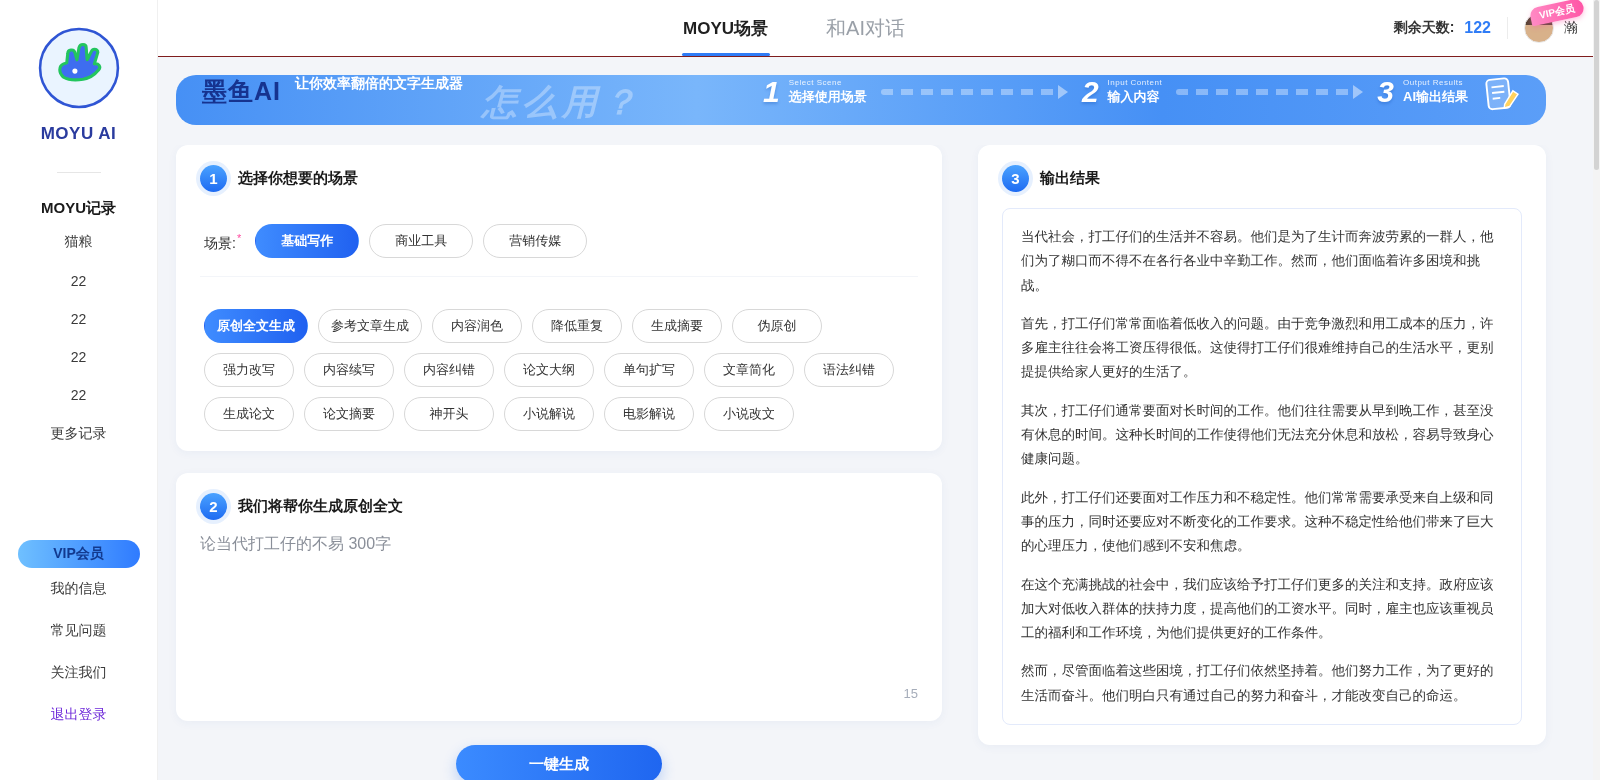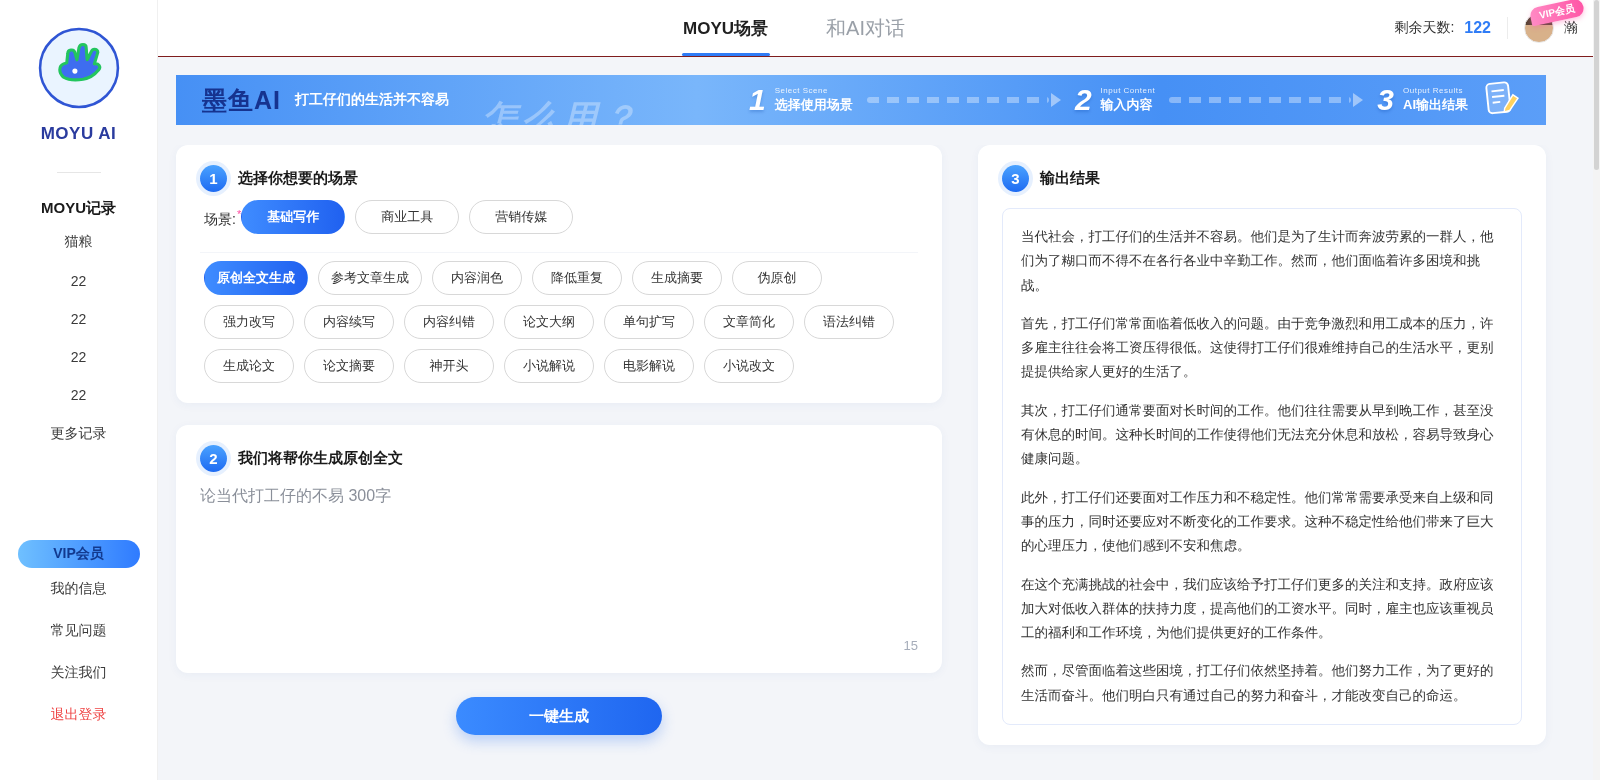--- a/index.html
+++ b/index.html
@@ -14,47 +14,47 @@
   .logo-wrap { display:flex; flex-direction:column; align-items:center; }
   .brand-text { margin-top:10px; font-size:17px; font-weight:800; color:#2a3b9e; letter-spacing:.5px; }
   .side-divider { width:44px; border-top:1px solid #e6e6e6; margin:28px 0 18px; }
   .records-title { font-size:15px; font-weight:800; color:#1a1a1a; padding:8px 0 4px; }
   .record-item { font-size:14px; color:#3a3a3a; padding:11px 0; cursor:pointer; text-align:center; width:100%; }
   .side-bottom { margin-top:auto; padding-bottom:44px; display:flex; flex-direction:column; align-items:center; width:100%; }
   .vip-pill { width:122px; height:28px; border-radius:14px;
     background:linear-gradient(90deg,#6fc0ff,#2f7bff); color:#123a8f; font-weight:800; font-size:14px;
     display:flex; align-items:center; justify-content:center; cursor:pointer; border:none; }
   .side-link { font-size:14px; color:#3a3a3a; padding:12px 0; cursor:pointer; }
-  .side-link.muted { color:#ef4444; }
+  .side-link.muted { color:#6d28d9; }
   
   .main { flex:1; display:flex; flex-direction:column; min-width:0; }
   .topbar { height:57px; background:#fff; border-bottom:1px solid #7f1d1d;
     display:flex; align-items:center; justify-content:center; position:relative; flex:0 0 57px; }
   .tabs { display:flex; gap:58px; transform:translateX(-85px); height:100%; align-items:center; }
   .tab { font-size:20px; color:#9aa0a8; cursor:pointer; position:relative; height:100%; display:flex; align-items:center; }
   .tab.active { font-size:17px; font-weight:800; color:#1f1f1f; }
   .tab.active::after { content:""; position:absolute; left:50%; transform:translateX(-50%);
     bottom:0; width:88px; height:3px; border-radius:2px; background:#2f7cf6; }
   .top-right { position:absolute; right:22px; top:0; height:100%; display:flex; align-items:center; gap:10px; }
-  .days-label { font-size:14px; font-weight:400; color:#333; }
+  .days-label { font-size:14px; font-weight:700; color:#333; }
   .days-value { font-size:16px; font-weight:800; color:#2f7cf6; }
   .top-sep { width:1px; height:22px; background:#ececec; margin:0 6px; }
   .avatar { width:30px; height:30px; border-radius:50%; cursor:pointer; border:1px solid #e8e8e8;
     background:linear-gradient(180deg,#5a4436 0%,#5a4436 38%,#d8b18a 38%); }
   .username { font-size:14px; color:#333; }
   .vip-badge { position:absolute; top:3px; right:-6px; transform:rotate(-12deg);
     background:linear-gradient(90deg,#ff8ac4,#ff55a6); color:#fff; font-size:10px; font-weight:700;
     padding:2px 9px; border-radius:9px 9px 9px 2px; white-space:nowrap; box-shadow:0 2px 5px rgba(255,90,170,.35); }
   
-  .banner { margin:18px 54px 20px 18px; height:50px; border-radius:0; position:relative;
+  .banner { margin:18px 54px 20px 18px; height:50px; border-radius:20px; position:relative;
     background:linear-gradient(90deg,#4690f5 0%,#79b6fb 38%,#4690f5 72%,#5b9ef8 100%);
-    display:flex; align-items:center; padding:0 26px; overflow:hidden; flex:0 0 50px; }
+    display:flex; align-items:flex-start; padding:0 26px; overflow:hidden; flex:0 0 50px; }
   .banner-brand { font-size:25px; font-weight:900; color:#16338f; letter-spacing:1px; white-space:nowrap; }
   .banner-tagline { color:#fff; font-size:14px; font-weight:700; margin-left:14px; white-space:nowrap; }
-  .banner-watermark { position:absolute; left:306px; top:20px; font-size:35px; font-style:italic; font-weight:900;
+  .banner-watermark { position:absolute; left:306px; top:4px; font-size:35px; font-style:italic; font-weight:900;
     color:rgba(255,255,255,.33); letter-spacing:5px; white-space:nowrap; pointer-events:none; }
   .banner-steps { display:flex; align-items:center; flex:1; margin-left:300px; gap:14px; }
   .bstep { display:flex; align-items:center; gap:9px; white-space:nowrap; }
   .bstep-num { font-size:30px; font-weight:900; font-style:italic; color:#fff; text-shadow:0 2px 3px rgba(0,60,160,.25); }
   .bstep-en { font-size:8px; color:rgba(255,255,255,.85); letter-spacing:.5px; }
   .bstep-zh { font-size:13px; font-weight:800; color:#fff; margin-top:1px; }
   .flow-arrow { flex:1; height:6px; border-radius:3px; position:relative; margin-right:12px; opacity:.65;
     background:repeating-linear-gradient(90deg,rgba(255,255,255,.55) 0 12px,transparent 12px 20px); }
   .flow-arrow::after { content:""; position:absolute; right:-12px; top:-4px;
     border-left:10px solid rgba(255,255,255,.7); border-top:7px solid transparent; border-bottom:7px solid transparent; }
@@ -62,21 +62,21 @@
   
   .content { flex:1; display:flex; gap:36px; padding:0 54px 0 18px; align-items:flex-start; overflow:hidden; }
   .col-left { flex:0 0 766px; display:flex; flex-direction:column; }
   .col-right { flex:1; display:flex; flex-direction:column; }
   .card { background:#fff; border-radius:12px; box-shadow:0 2px 10px rgba(30,70,160,.05); padding:20px 24px; }
   .card-head { display:flex; align-items:center; gap:11px; }
   .step-circle { width:27px; height:27px; border-radius:50%; flex:0 0 27px;
     background:linear-gradient(180deg,#4aa2ff,#1e6bf2); color:#fff; font-weight:800; font-size:15px;
     display:flex; align-items:center; justify-content:center; box-shadow:0 0 0 4px rgba(64,140,250,.13); }
   .card-title { font-size:15px; font-weight:800; color:#1a1a1a; }
-  .field-row { display:flex; margin-top:8px; padding-left:4px; }
+  .field-row { display:flex; gap:14px; margin-top:32px; padding-left:4px; }
   .field-row.bordered { padding-bottom:18px; border-bottom:1px solid #f3f5f9; }
   .flabel { font-size:14px; color:#333; margin-top:8px; white-space:nowrap; }
   .req { color:#ff4da1; font-size:11px; margin-left:1px; }
   .pills { display:flex; flex-wrap:wrap; gap:10px; flex:1; }
   .pill { min-width:90px; padding:7px 12px; border:1px solid #d8d8d8; border-radius:17px; background:#fff;
     font-size:13px; color:#333; text-align:center; cursor:pointer; font-family:inherit; }
   .pill.wide { min-width:104px; }
   .pill.active { background:linear-gradient(90deg,#3f8cff,#2061f0); border-color:transparent; color:#fff; font-weight:700; }
   .card2 { margin-top:22px; }
   .gen-input { width:100%; height:148px; border:none; outline:none; resize:none; margin-top:14px;
@@ -137,21 +137,21 @@
       <span class="days-value">122</span>
       <span class="top-sep"></span>
       <span class="avatar"></span>
       <span class="username">瀚</span>
       <span class="vip-badge">VIP会员</span>
     </div>
   </div>
 
   <div class="banner">
     <span class="banner-brand">墨鱼AI</span>
-    <span class="banner-tagline">打工仔们的生活并不容易</span>
+    <span class="banner-tagline">让你效率翻倍的文字生成器</span>
     <span class="banner-watermark">怎么用？</span>
     <div class="banner-steps">
       <div class="bstep">
         <span class="bstep-num">1</span>
         <span>
             <div class="bstep-en">Select Scene</div>
         <div class="bstep-zh">选择使用场景</div>
           </span>
       </div>
       <div class="flow-arrow"></div>

